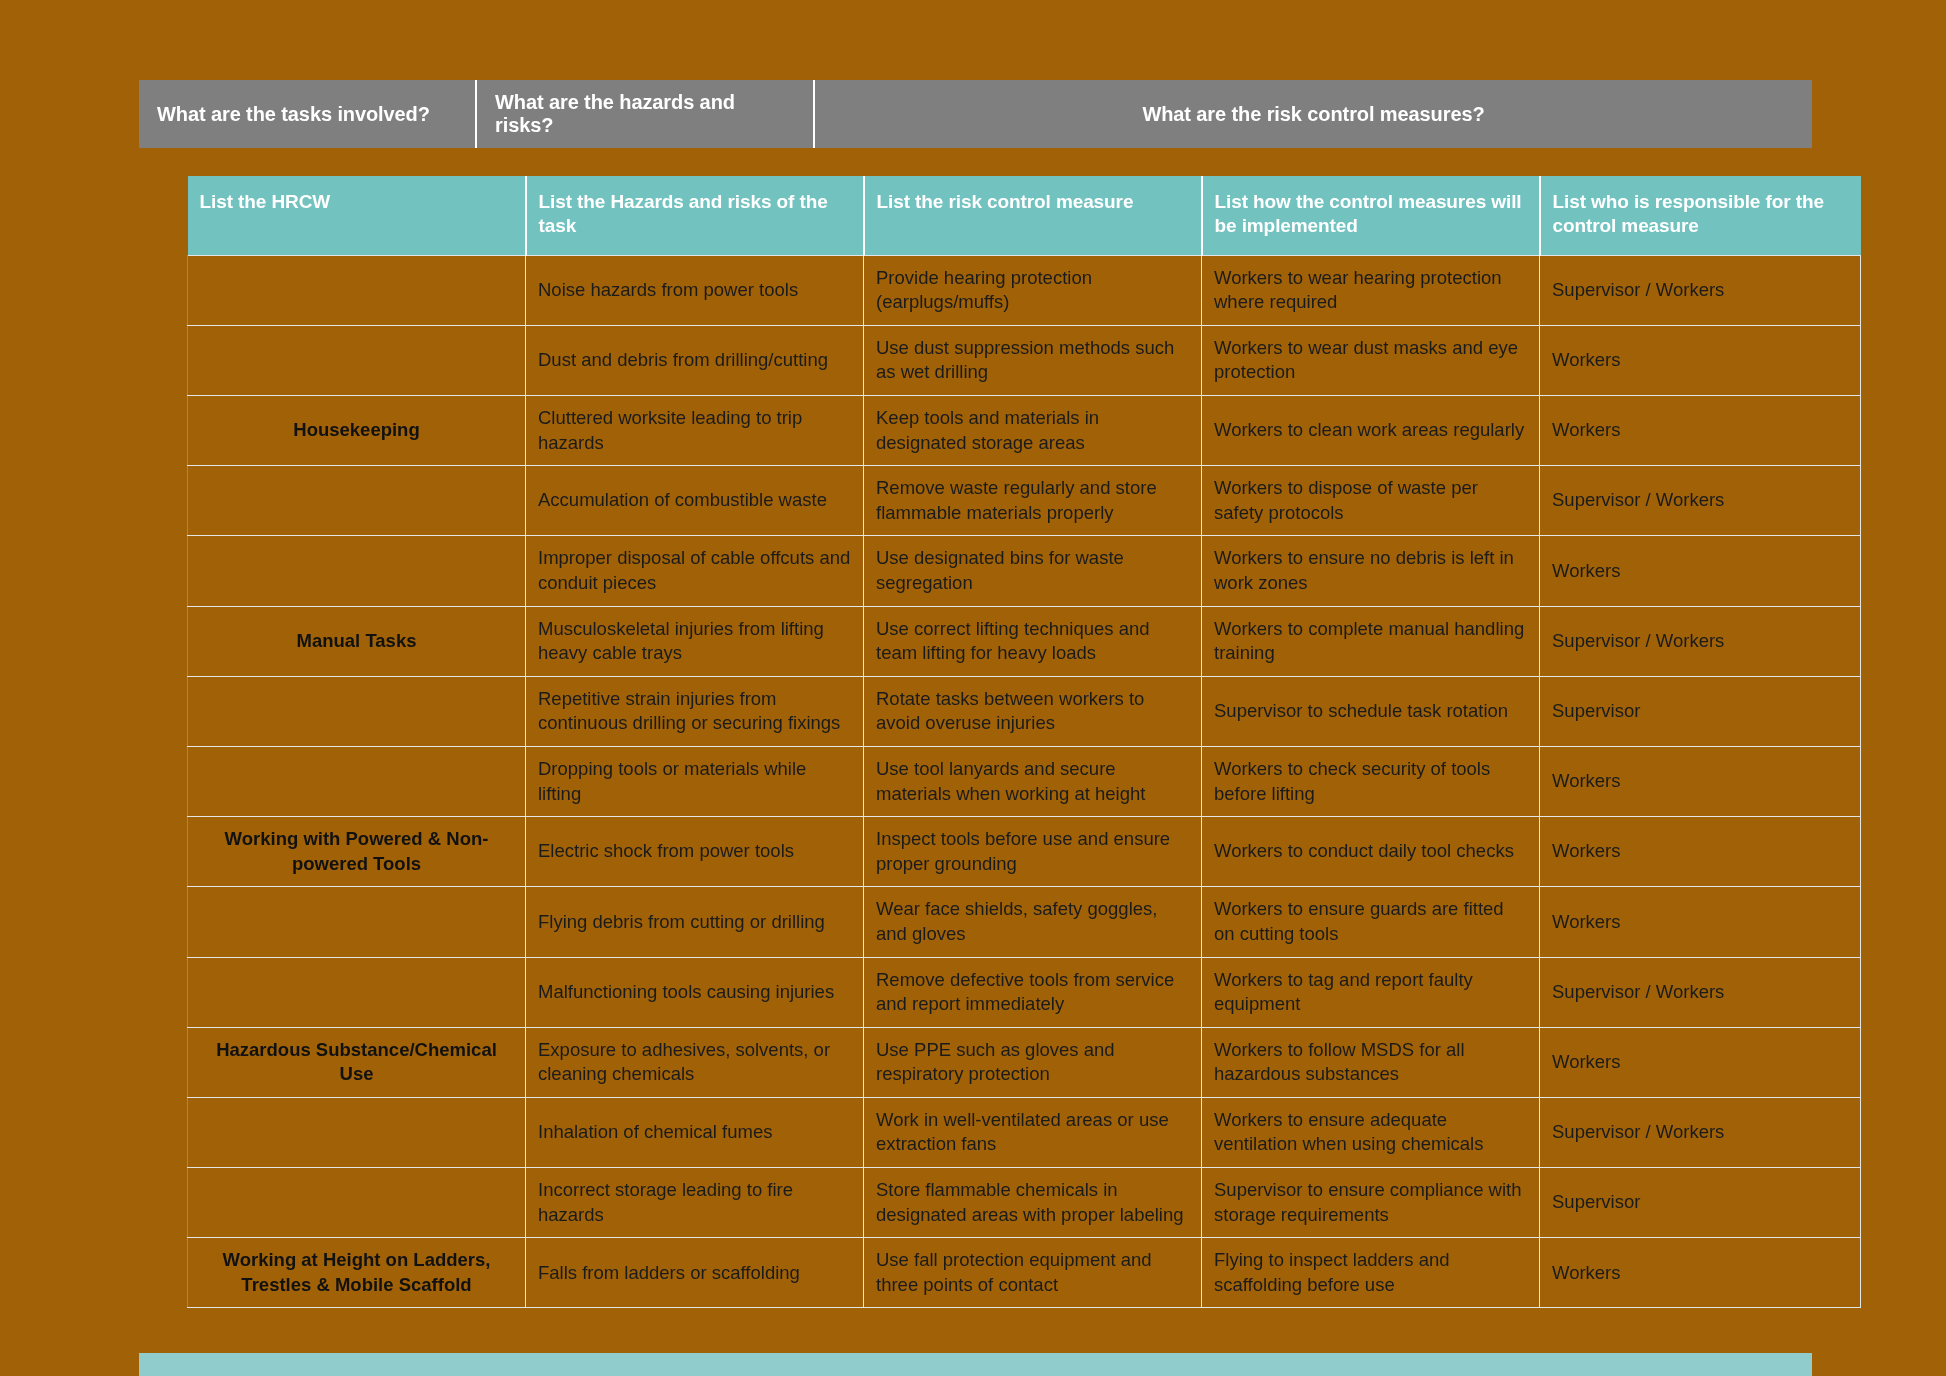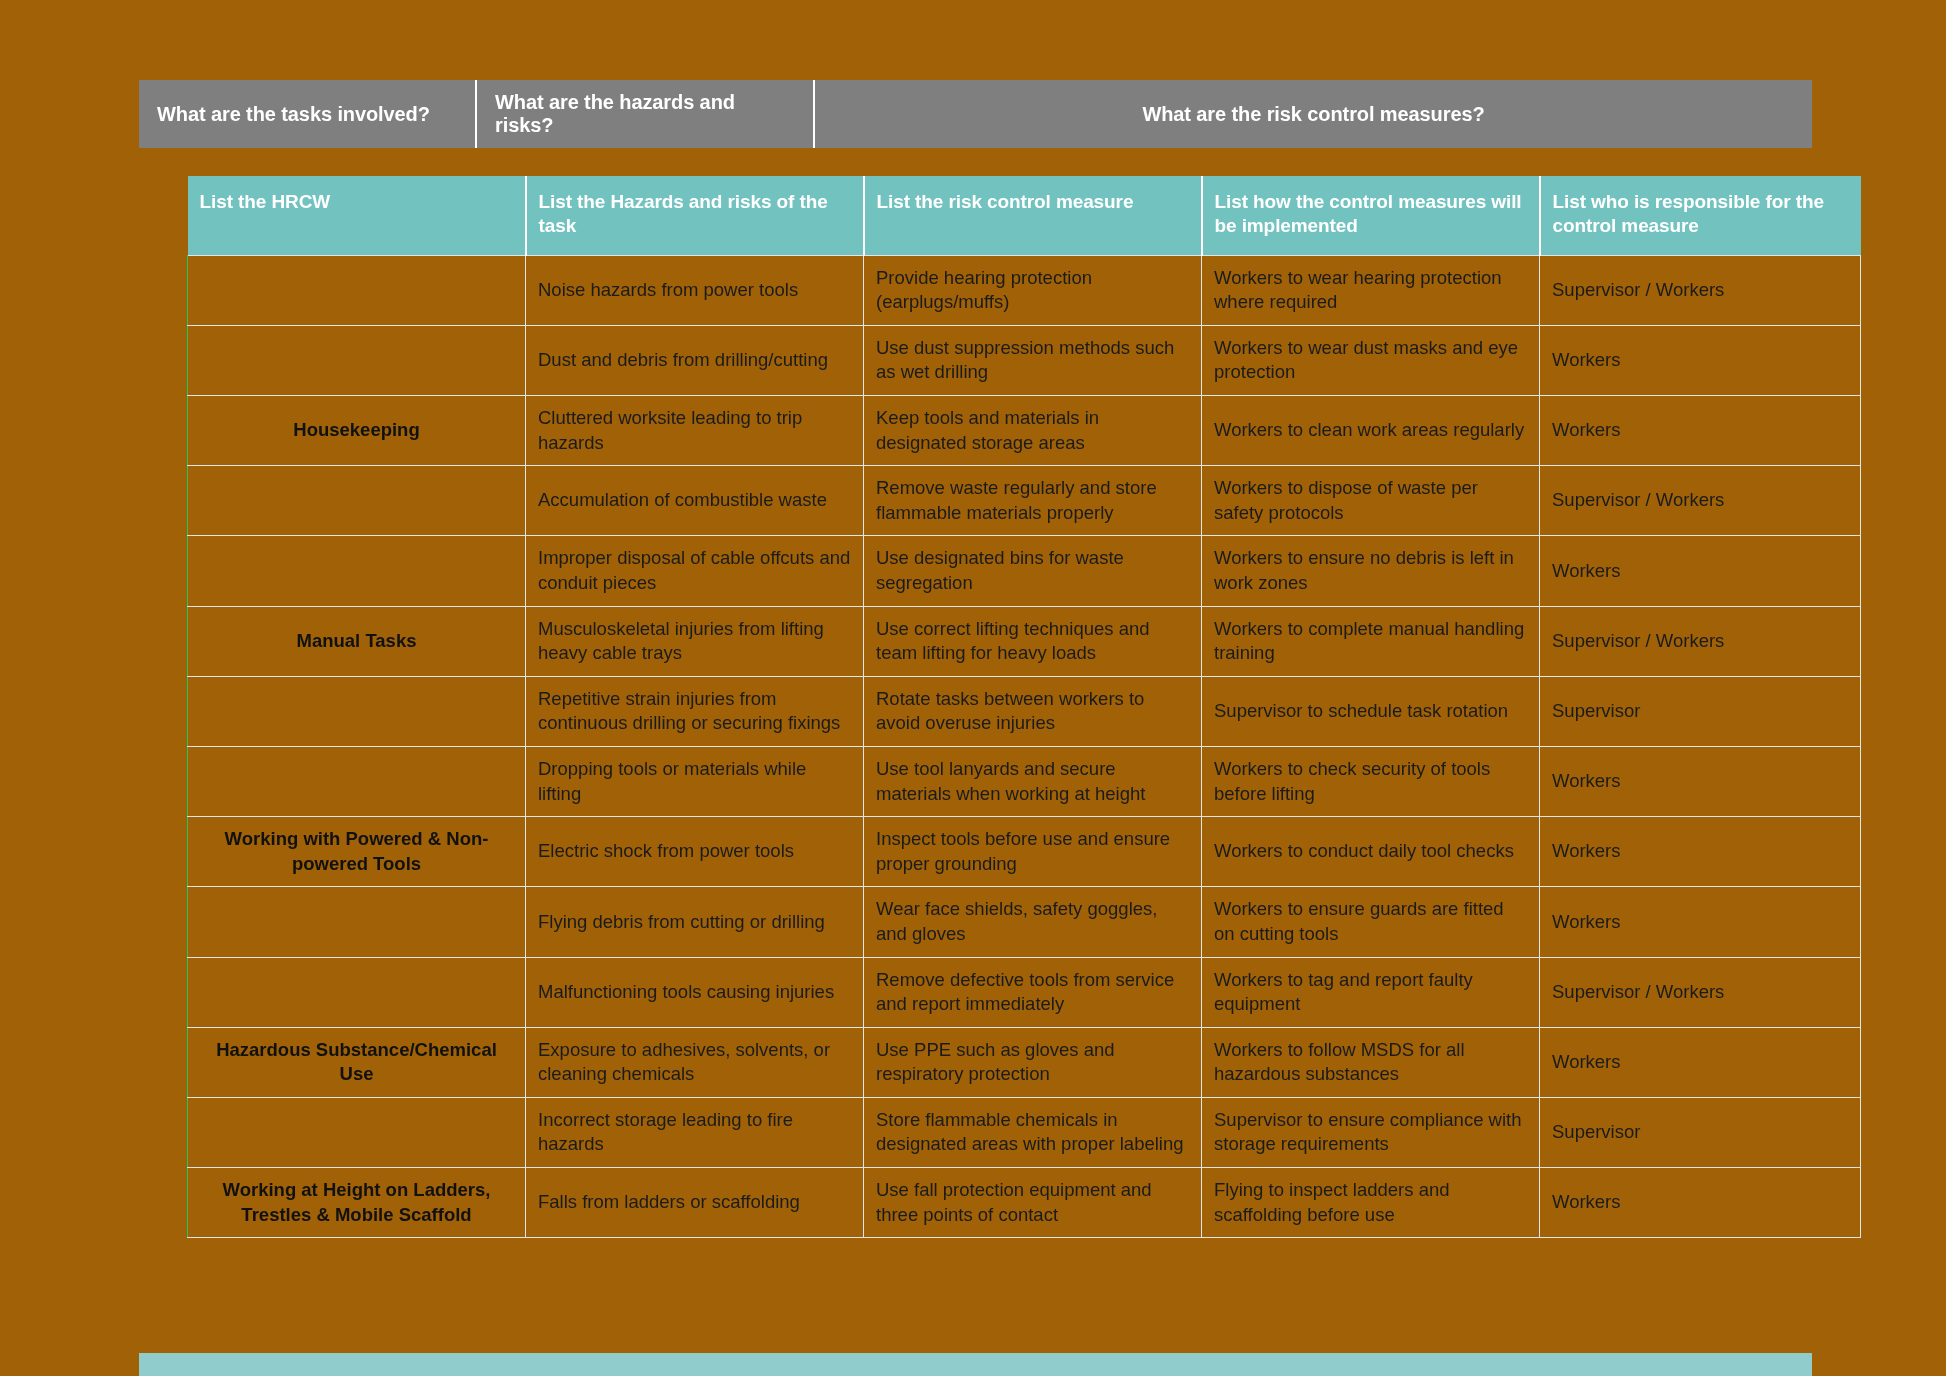--- a/index.html
+++ b/index.html
@@ -214,20 +214,27 @@
         </tr>
         <tr>
           <td class="task">Hazardous Substance/Chemical Use</td>
           <td>Exposure to adhesives, solvents, or cleaning chemicals</td>
           <td>Use PPE such as gloves and respiratory protection</td>
           <td>Workers to follow MSDS for all hazardous substances</td>
           <td>Workers</td>
         </tr>
         <tr>
           <td class="task"></td>
+          <td>Inhalation of chemical fumes</td>
+          <td>Work in well-ventilated areas or use extraction fans</td>
+          <td>Workers to ensure adequate ventilation when using chemicals</td>
+          <td>Supervisor / Workers</td>
+        </tr>
+        <tr>
+          <td class="task"></td>
           <td>Incorrect storage leading to fire hazards</td>
           <td>Store flammable chemicals in designated areas with proper labeling</td>
           <td>Supervisor to ensure compliance with storage requirements</td>
           <td>Supervisor</td>
         </tr>
         <tr>
           <td class="task">Working at Height on Ladders, Trestles &amp; Mobile Scaffold</td>
           <td>Falls from ladders or scaffolding</td>
           <td>Use fall protection equipment and three points of contact</td>
           <td>Flying to inspect ladders and scaffolding before use</td>

